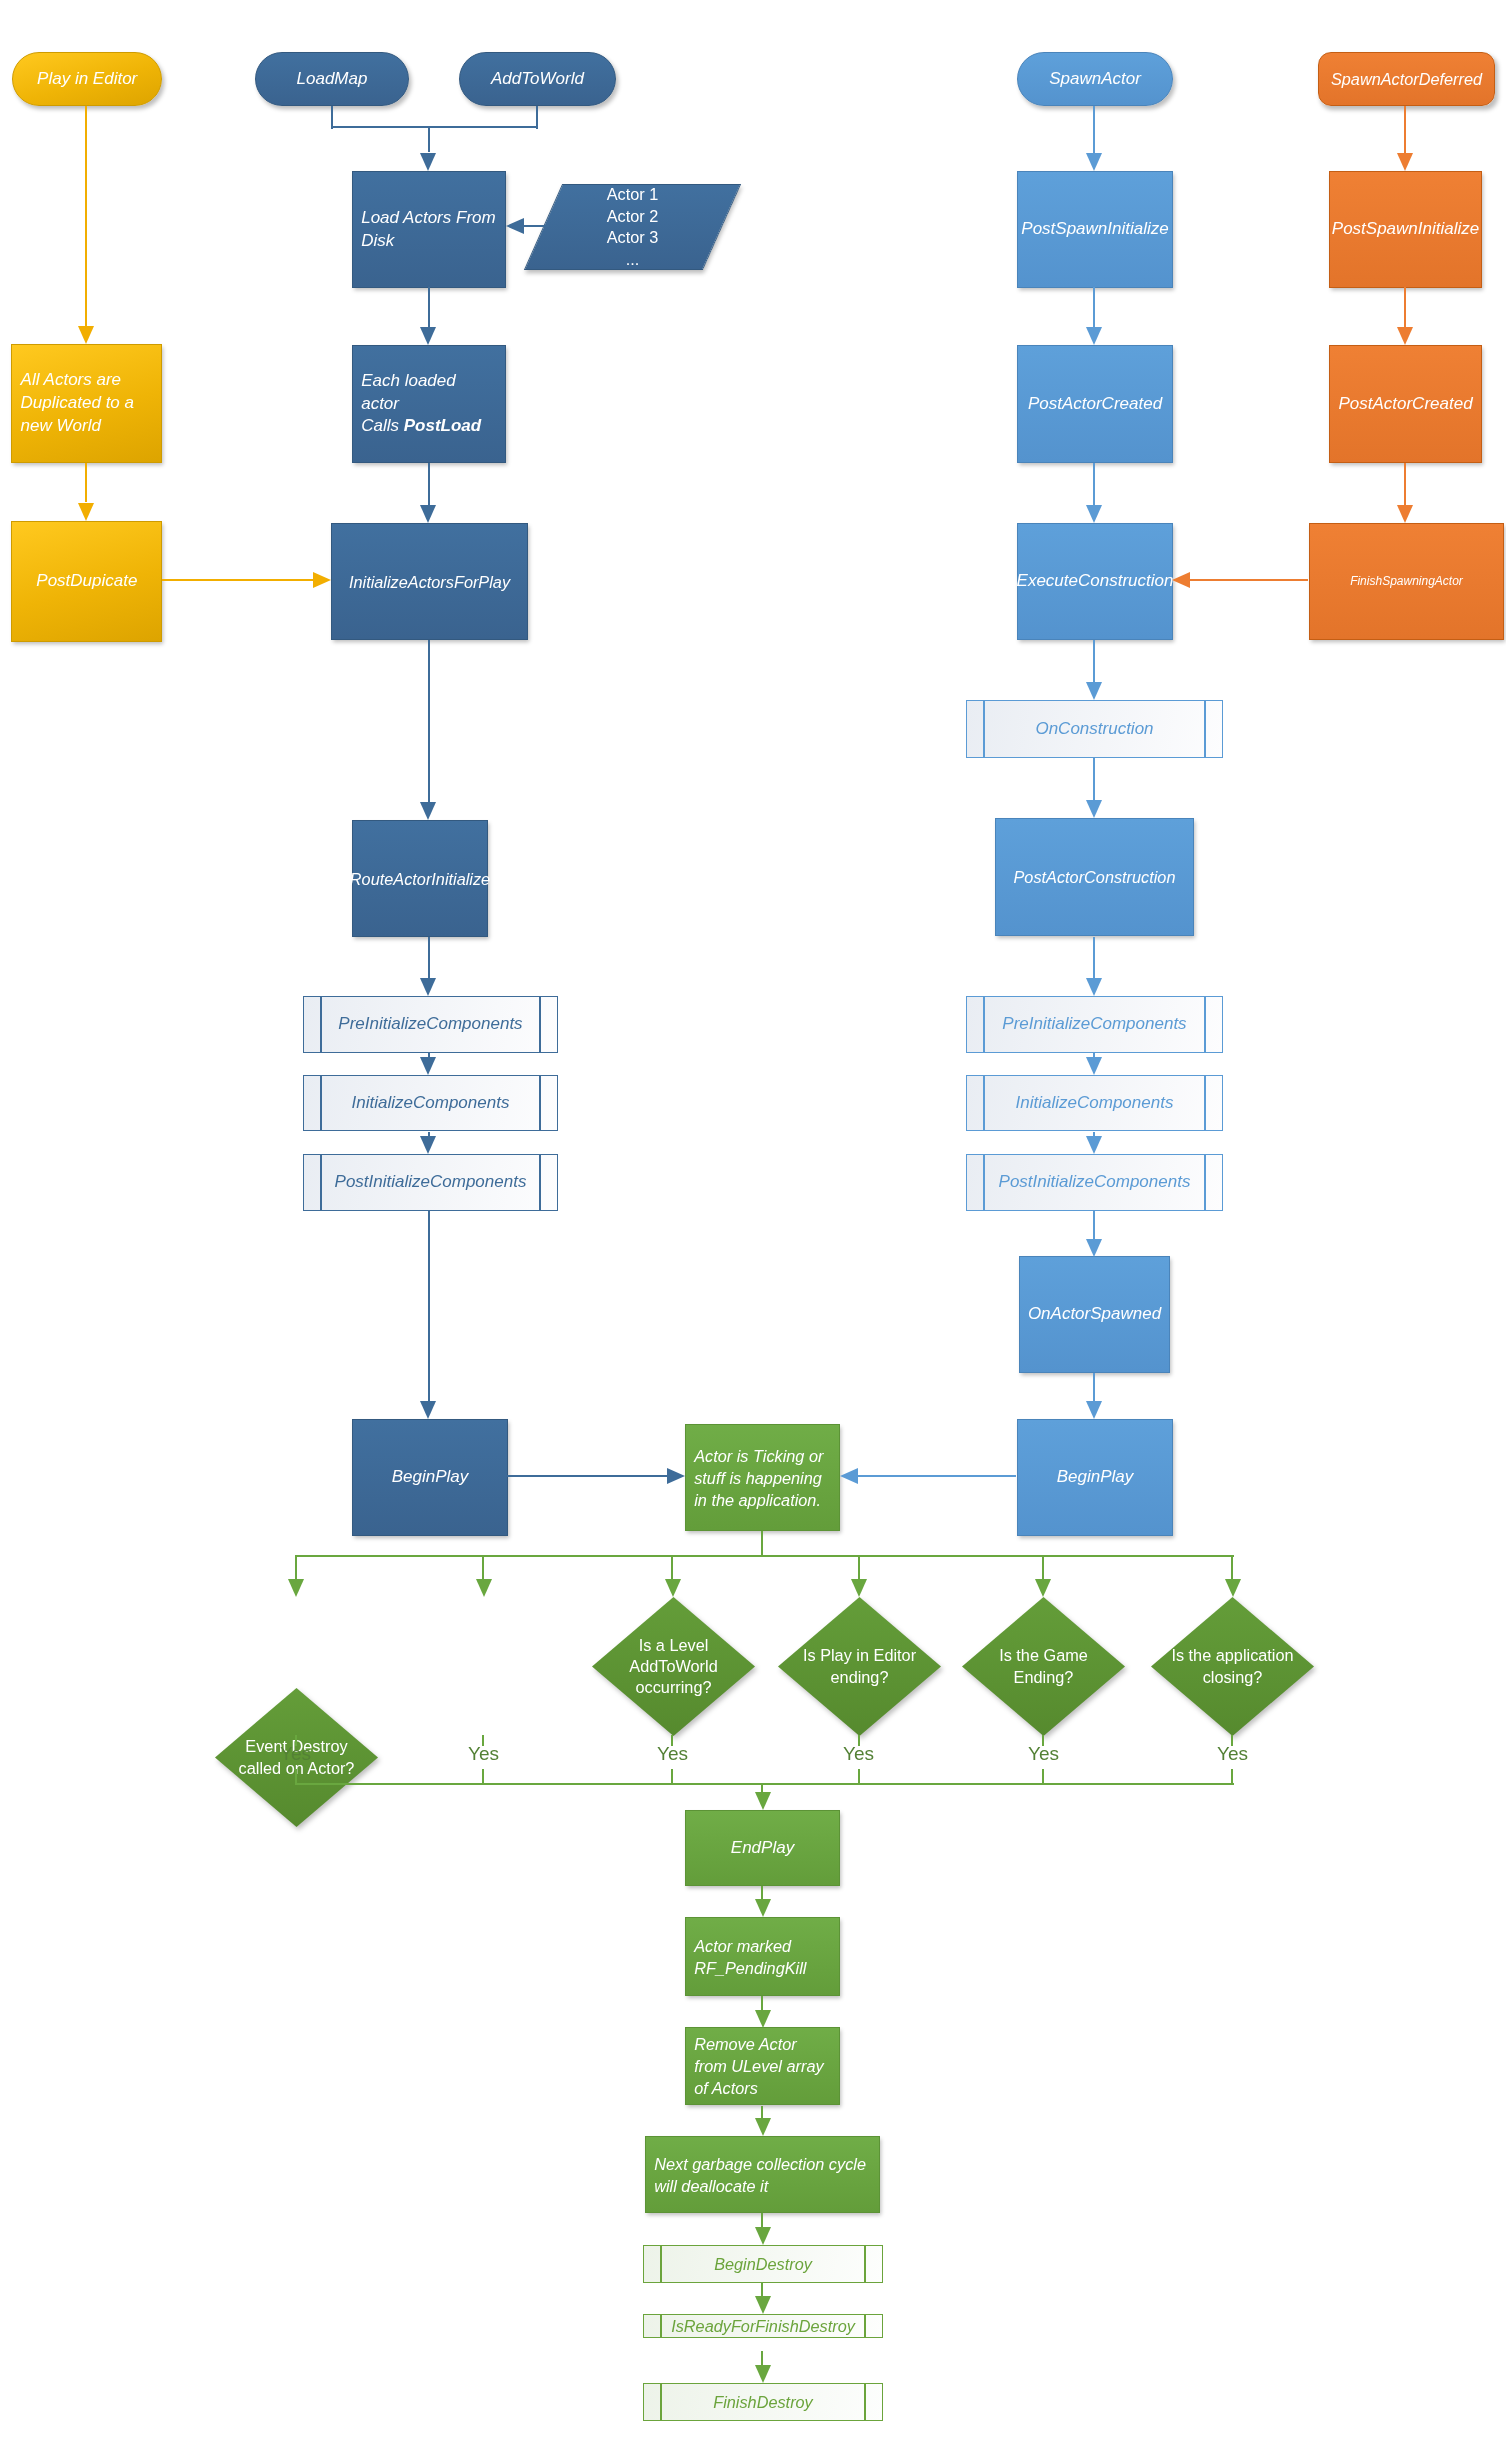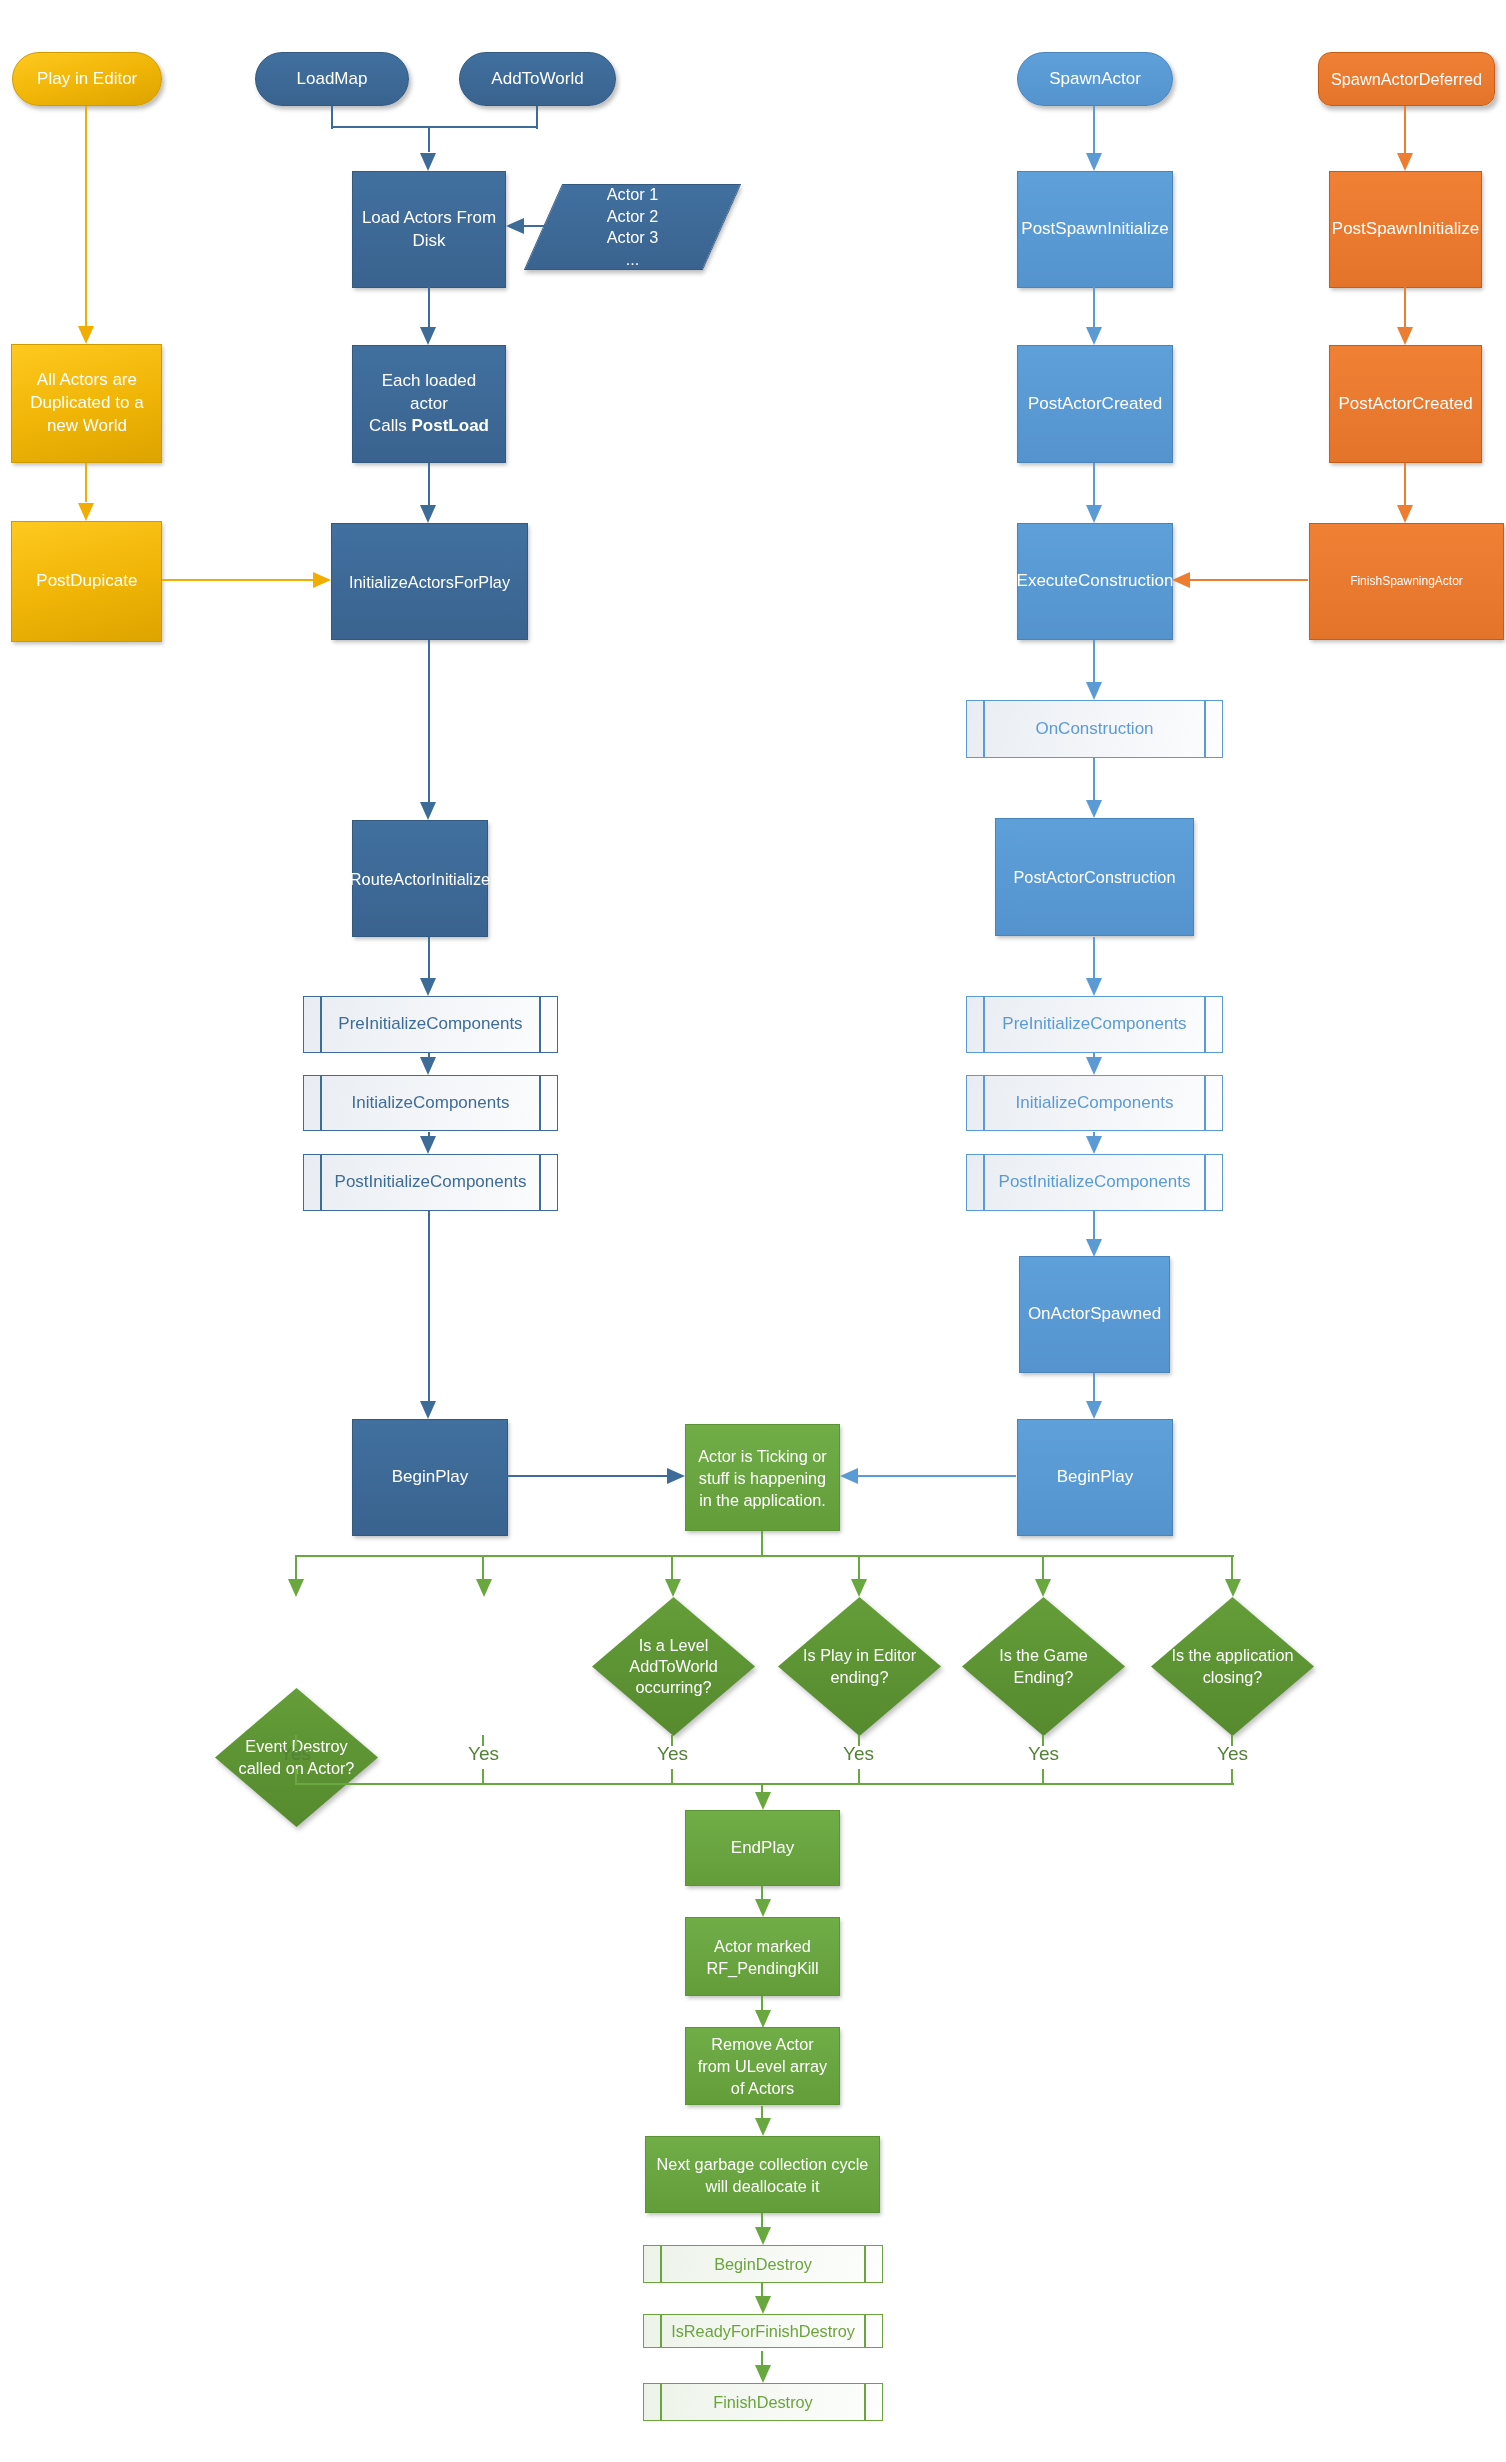--- a/index.html
+++ b/index.html
@@ -1,20 +1,20 @@
 <!DOCTYPE html>
 <html style="font-size:13px"><head>
 <meta charset="utf-8">
 <style>
   html,body{margin:0;padding:0;background:#ffffff;}
   body{font-family:"Liberation Sans", sans-serif;}
   #canvas{position:relative;width:1507px;height:2462px;background:#ffffff;overflow:hidden;}
 
   .node{position:absolute;box-sizing:border-box;display:flex;align-items:center;justify-content:center;
-        text-align:center;color:#fff;font-size:17px;line-height:1.35;padding:4.9px 8.2px;}
+        text-align:left;color:#fff;font-size:17px;line-height:1.35;padding:4.9px 8.2px;font-style:italic;}
   .shadow{box-shadow:2.4px 3.3px 4.1px rgba(0,0,0,0.26);}
   .pill{border-radius:28px;}
   .rounded{border-radius:13px;}
 
   .gold{background:linear-gradient(165deg,#FFC91F 0%,#EFB406 55%,#DDA400 100%);border:0.8px solid #CE9B00;}
   .dblue{background:linear-gradient(#41709F,#3A638F);border:0.8px solid #33597F;}
   .lblue{background:linear-gradient(#5EA0DA,#5493CE);border:0.8px solid #4A84BA;}
   .orangebox{background:linear-gradient(#EF8034,#E3742A);border:0.8px solid #C45E14;}
   .greenbox{background:linear-gradient(#70AD47,#639D3A);border:0.8px solid #5C9336;}
 
@@ -169,21 +169,21 @@
   <div class="node greenbox shadow" style="left:685px;top:1810px;width:155px;height:76px;">EndPlay</div>
   <div class="node greenbox shadow" style="left:685px;top:1917px;width:155px;height:79px;font-size:16.3px;">Actor marked RF_PendingKill</div>
   <div class="node greenbox shadow" style="left:685px;top:2027px;width:155px;height:78px;font-size:16.3px;">Remove Actor from ULevel array of Actors</div>
   <div class="node greenbox shadow" style="left:645px;top:2136px;width:235px;height:77px;font-size:16.3px;">Next garbage collection cycle will deallocate it</div>
 
   <div class="node proc green" style="left:643px;top:2245px;width:240px;height:38px;font-size:16.3px;padding:1.6px;">
       <span class="bar l"></span>
       <span class="bar r"></span>
       <span>BeginDestroy</span>
     </div>
-  <div class="node proc green" style="left:643px;top:2314px;width:240px;height:34px;font-size:16.3px;padding:1.6px;">
+  <div class="node proc green" style="left:643px;top:2314px;width:240px;height:24px;font-size:16.3px;padding:1.6px;">
       <span class="bar l"></span>
       <span class="bar r"></span>
       <span>IsReadyForFinishDestroy</span>
     </div>
   <div class="node proc green" style="left:643px;top:2383px;width:240px;height:38px;font-size:16.3px;padding:1.6px;">
       <span class="bar l"></span>
       <span class="bar r"></span>
       <span>FinishDestroy</span>
     </div>
 

